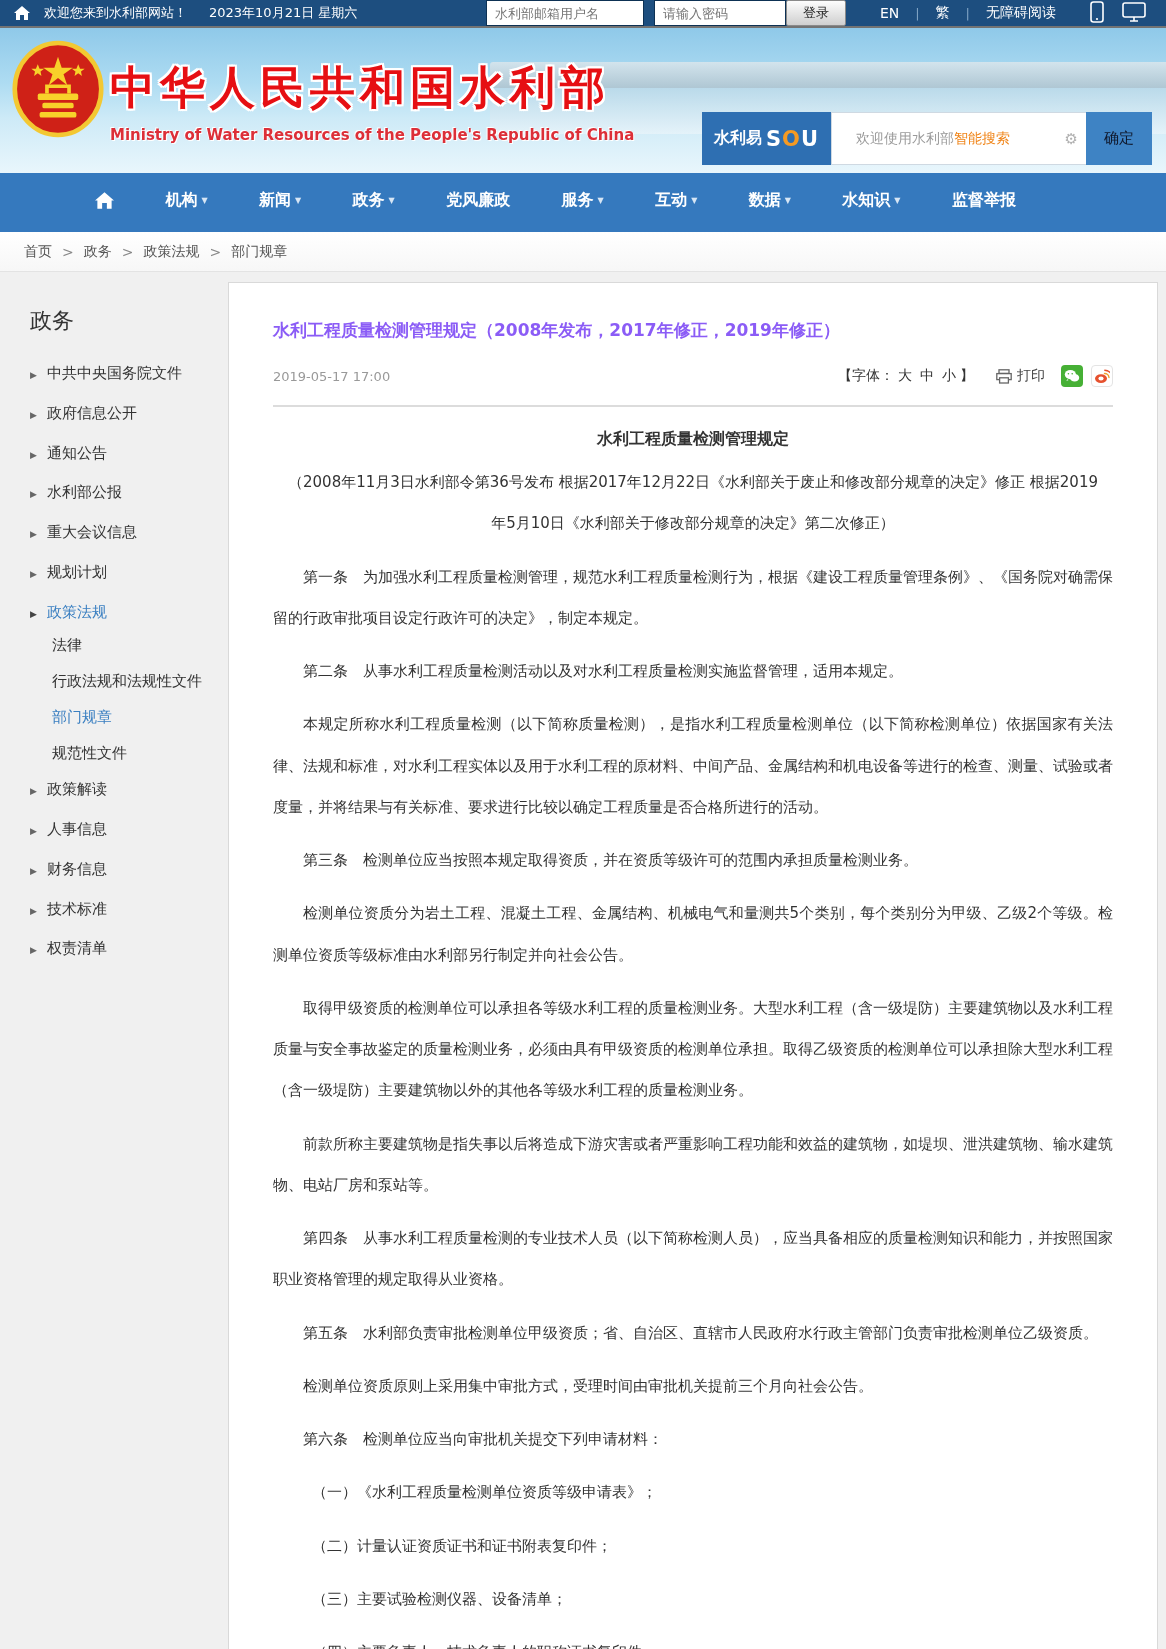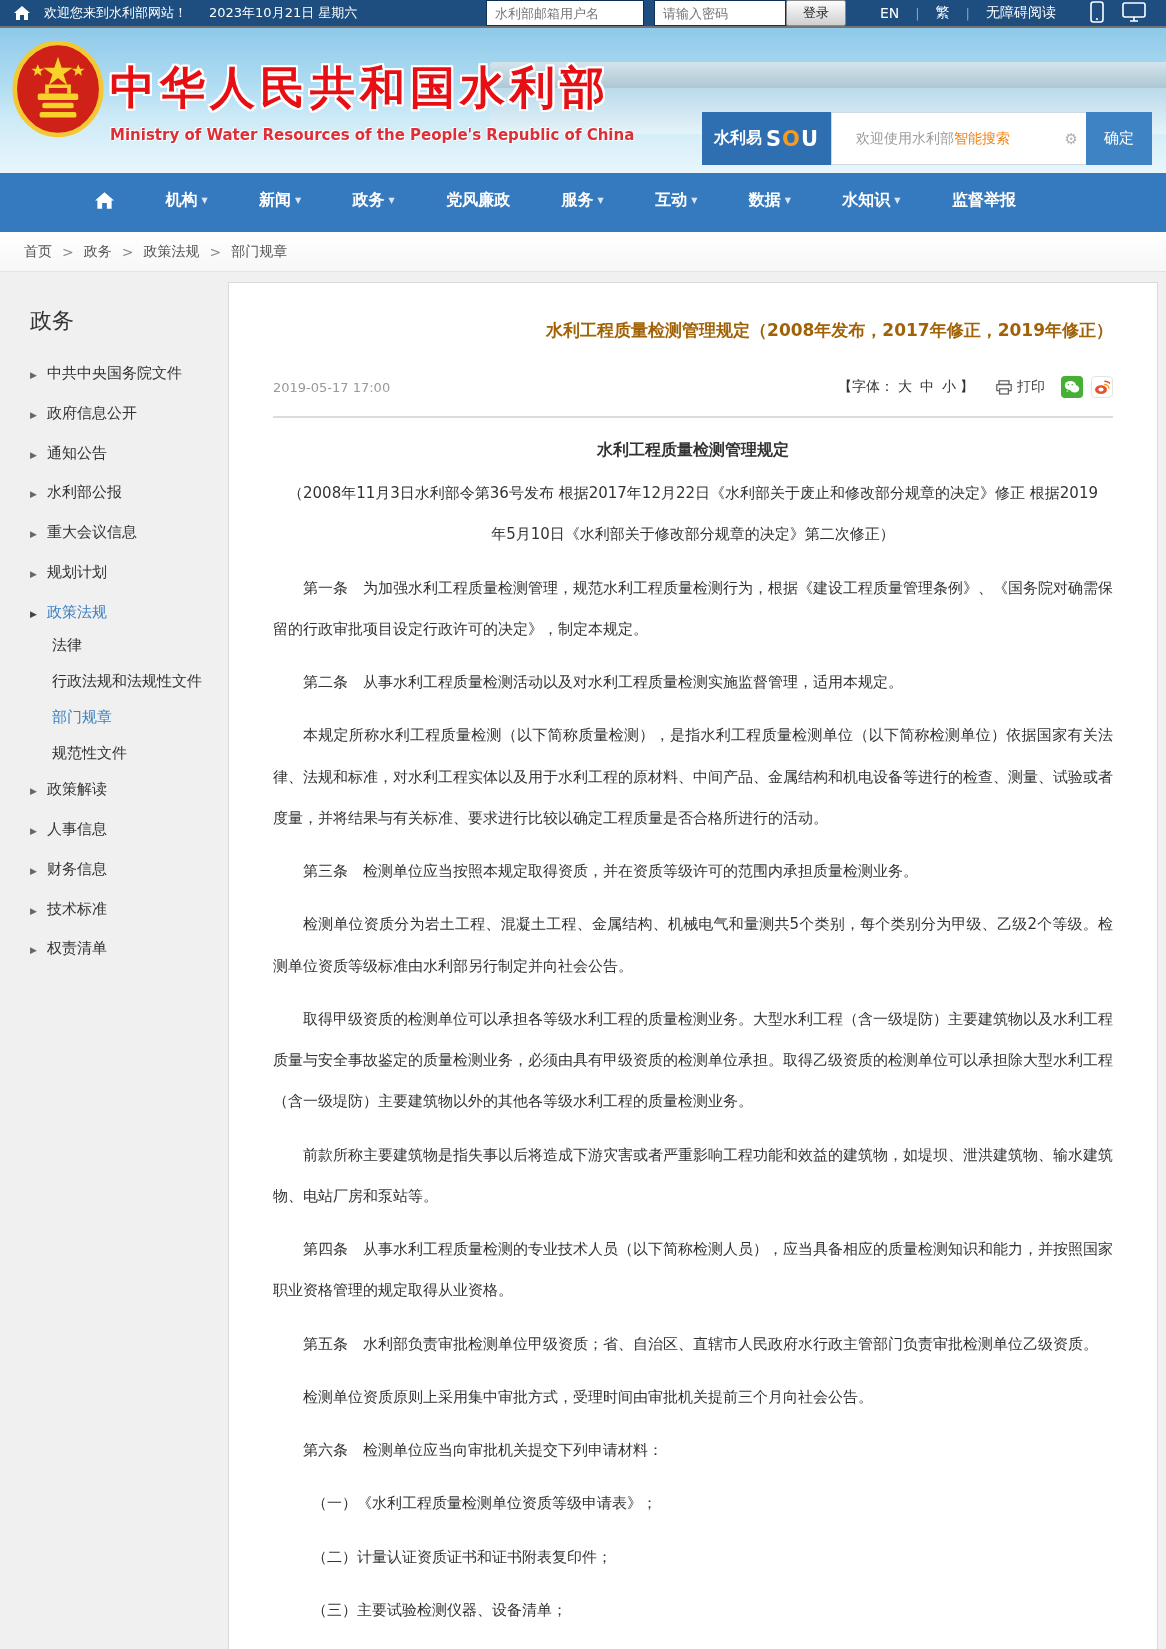--- a/index.html
+++ b/index.html
@@ -65,21 +65,21 @@
   .search-brand .sou { font-size:21px; margin-left:4px; letter-spacing:1px; }
   .search-brand .sou .o { color:#f59a23; }
   .search-box {
     width:255px; background:#fff; display:flex; align-items:center; padding:0 8px 0 24px;
     font-size:14px; border:1px solid #cfd9e2; border-right:none; cursor:text;
   }
   .search-box .ph-gray { color:#9a9a9a; }
   .search-box .ph-orange { color:#f08519; }
   .search-box .gear { margin-left:auto; color:#b0b0b0; font-size:15px; }
   .search-ok {
-    width:66px; background:#3e83c4; color:#ffffff; border:none; font-size:15px;
+    width:66px; background:#3e83c4; color:#0f172a; border:none; font-size:15px;
     cursor:pointer; font-family:inherit;
   }
   
   .navbar {
     height:59px; background:#3579be; display:flex; align-items:center;
     justify-content:space-between; padding:0 150px 4px 95px; color:#fff;
   }
   .nav-item { display:flex; align-items:center; font-size:16px; font-weight:bold; cursor:pointer; white-space:nowrap; }
   .nav-item .caret { font-size:8px; margin-left:4px; color:#d7e6f5; }
   
@@ -98,21 +98,21 @@
   .side-item .lbl { line-height:1.25; }
   .side-item.active .lbl, .side-child.active { color:#3a7fc1; }
   .side-item.active .arr { color:#444; }
   .side-children { margin:-6px 0 18px 22px; }
   .side-child { font-size:15px; color:#333; margin-bottom:17px; cursor:pointer; line-height:1.25; }
   
   .content {
     flex:1; background:#fff; border:1px solid #d9d9d9; margin-right:8px;
     padding:28px 44px 80px 44px;
   }
-  .art-title { text-align:right; font-size:17px; font-weight:bold; color:#a16207; margin:8px 0 34px; }
+  .art-title { text-align:left; font-size:17px; font-weight:bold; color:#8b5cf6; margin:8px 0 23px; }
   .meta { display:flex; align-items:center; font-size:13px; }
   .meta .date { color:#999; }
   .meta .tools { margin-left:auto; display:flex; align-items:center; color:#333; font-size:14px; }
   .meta .fs { margin:0 4px; cursor:pointer; }
   .meta .print { display:flex; align-items:center; margin-left:22px; cursor:pointer; color:#444; }
   .meta .print svg { margin-right:5px; }
   .share { display:flex; align-items:center; gap:8px; margin-left:16px; }
   .share .sq { width:22px; height:22px; border-radius:4px; display:flex; align-items:center; justify-content:center; cursor:pointer; }
   .share .wechat { background:#46b035; }
   .share .weibo { background:#fff; border:1px solid #e4e4e4; }

